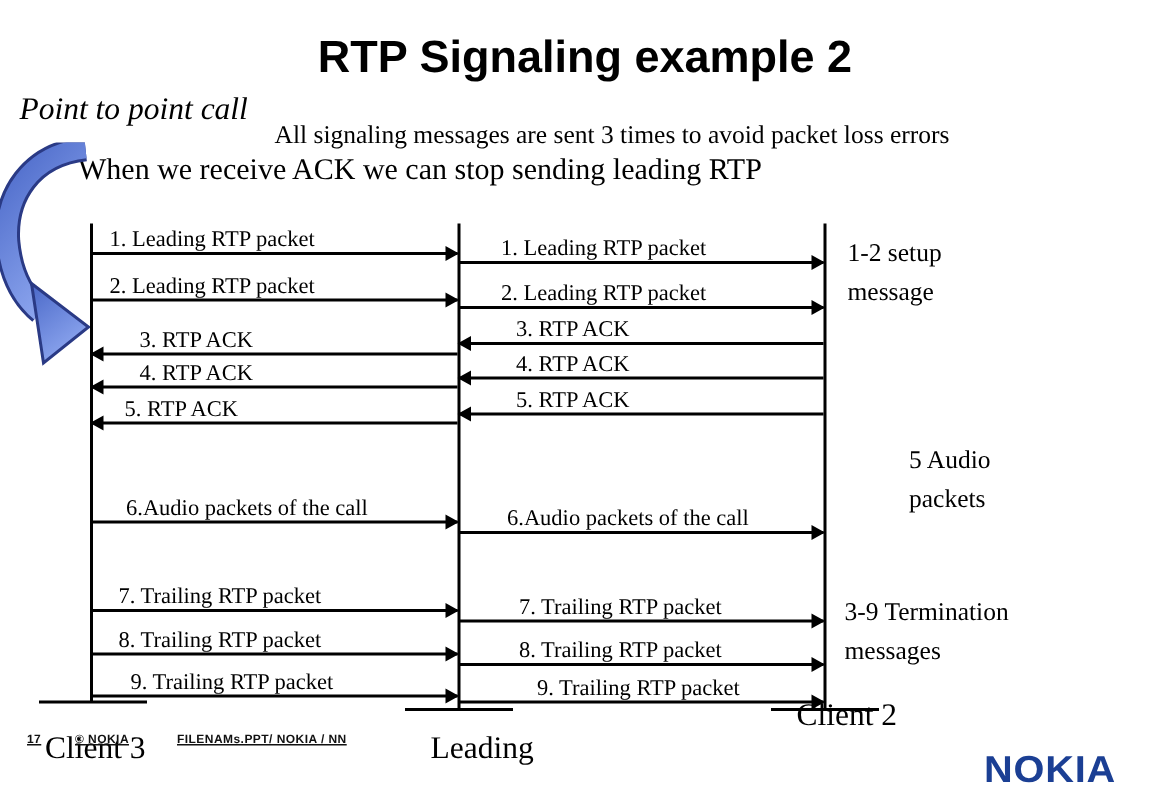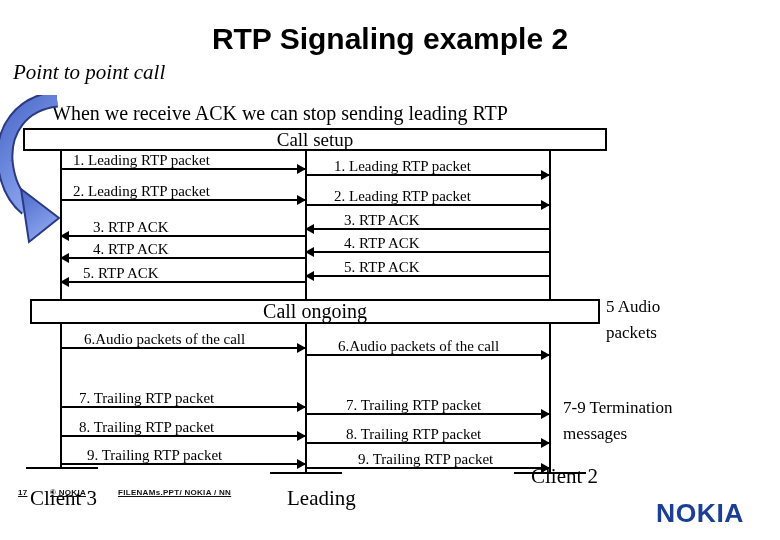--- a/index.html
+++ b/index.html
@@ -31,20 +31,21 @@
          font-weight:bold;font-size:25px;color:#1b3f94;letter-spacing:.5px;
          transform:scaleX(1.06);transform-origin:left center;}
 </style>
 </head>
 <body>
 
 <div class="slide">
 
   <div class="abs title">RTP Signaling example 2</div>
   <div class="abs subtitle">Point to point call</div>
+  <div class="abs noteRetry">All signaling messages are sent 3 times to avoid packet loss errors</div>
   <div class="abs noteAck">When we receive ACK we can stop sending leading RTP</div>
 
   <svg class="abs" style="left:0;top:95px" width="80" height="150" viewBox="0 0 80 150">
     <defs>
       <linearGradient id="g" x1="0" y1="0" x2="0.55" y2="1">
         <stop offset="0" stop-color="#4a68c8"></stop>
         <stop offset="1" stop-color="#8fa8f0"></stop>
       </linearGradient>
     </defs>
     <path d="M57 4 C 20 8, 3 36, 5 66 C 7 88, 15 103, 27 113" fill="none" stroke="#2a3a85" stroke-width="17"></path>
@@ -52,22 +53,20 @@
     <polygon points="21,94 59,123 29,147" fill="url(#g)" stroke="#2a3a85" stroke-width="2"></polygon>
   </svg>
 
   <div class="vline" style="left:60px;top:149px;height:319px"></div>
   <div class="vline" style="left:305px;top:149px;height:324px"></div>
   <div class="vline" style="left:549px;top:149px;height:324px"></div>
   <div class="endbar" style="left:26px;top:467px"></div>
   <div class="endbar" style="left:270px;top:472px"></div>
   <div class="endbar" style="left:514px;top:472px"></div>
 
-  <div class="phase setup">Call setup</div>
-  <div class="phase ongoing">Call ongoing</div>
 
   <div class="msg" style="left:61px;top:150px;width:244px">
     <span class="lbl" style="left:12px">1. Leading RTP packet</span>
     <i class="hr"></i>
   </div>
   <div class="msg" style="left:61px;top:181px;width:244px">
     <span class="lbl" style="left:12px">2. Leading RTP packet</span>
     <i class="hr"></i>
   </div>
   <div class="msg" style="left:61px;top:217px;width:244px">
@@ -129,22 +128,23 @@
   </div>
   <div class="msg" style="left:306px;top:424px;width:243px">
     <span class="lbl" style="left:40px">8. Trailing RTP packet</span>
     <i class="hr"></i>
   </div>
   <div class="msg" style="left:306px;top:449px;width:243px">
     <span class="lbl" style="left:52px">9. Trailing RTP packet</span>
     <i class="hr"></i>
   </div>
 
+  <div class="annot" style="left:565px;top:156px;width:100px">1-2 setup message</div>
   <div class="annot" style="left:606px;top:294px;width:95px">5 Audio packets</div>
-  <div class="annot" style="left:563px;top:395px;width:160px">7-9 Termination messages</div>
+  <div class="annot" style="left:563px;top:395px;width:160px">3-9 Termination messages</div>
 
   <div class="endpoint" style="left:30px;top:486px">Client 3</div>
   <div class="endpoint" style="left:287px;top:486px">Leading</div>
   <div class="endpoint" style="left:531px;top:464px">Client 2</div>
 
   <div class="footer" style="left:18px">17</div>
   <div class="footer" style="left:50px">© NOKIA</div>
   <div class="footer" style="left:118px">FILENAMs.PPT/ NOKIA / NN</div>
   <div class="nokia">NOKIA</div>
 

